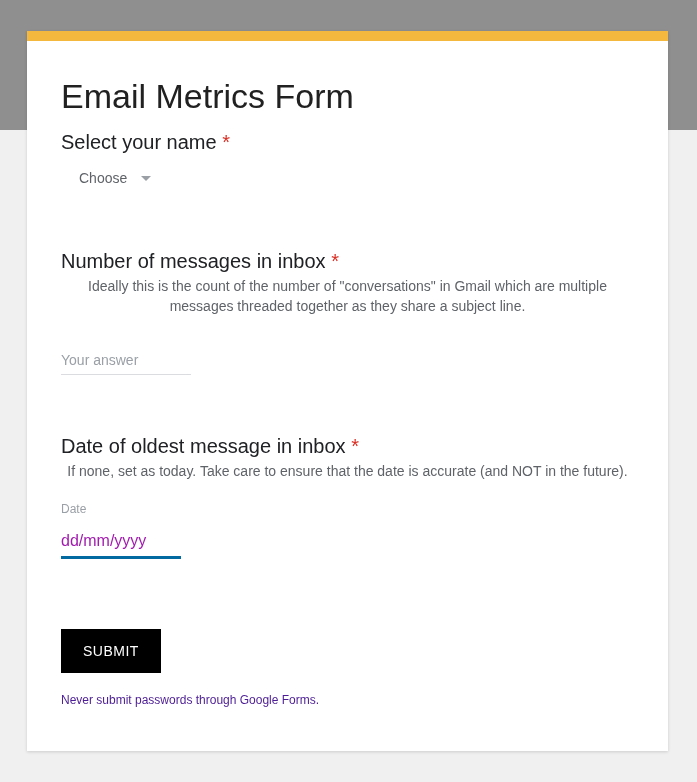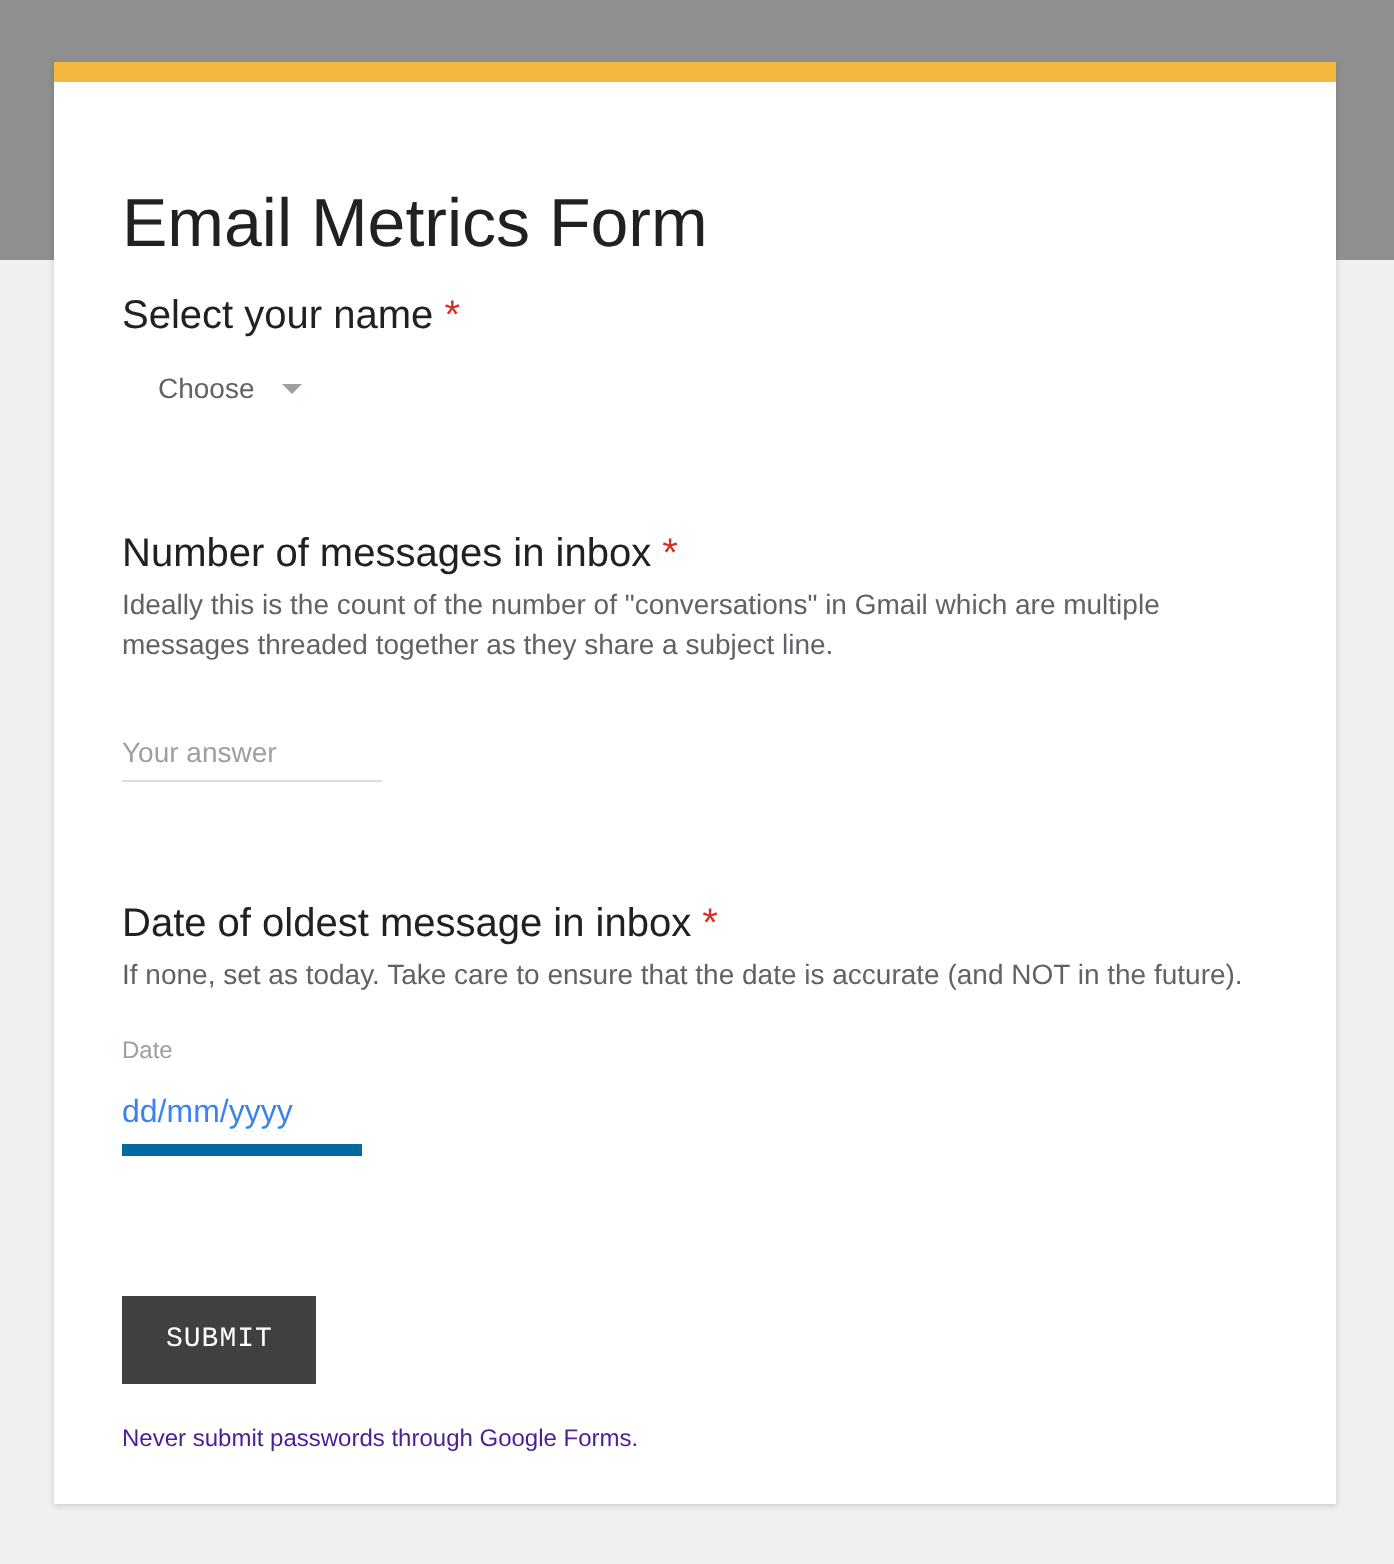--- a/index.html
+++ b/index.html
@@ -24,21 +24,20 @@
       border-top: 10px solid #f5b83f;
       box-shadow: 0 1px 3px rgba(0,0,0,0.15);
       padding: 36px 34px 26px 34px;
       min-height: 720px;
     }
     .form-title {
       font-size: 34px;
       font-weight: 400;
       color: #212121;
       margin-bottom: 14px;
-      margin-top: 16px;
     }
     .required-note {
       color: #d93025;
       font-size: 14px;
       margin-bottom: 44px;
     }
     .field-block {
       margin-bottom: 60px;
     }
     .field-label {
@@ -48,20 +47,21 @@
       margin-top: 15px;
     }
     .field-label .asterisk {
       color: #d93025;
     }
     .field-description {
       font-size: 14px;
       color: #5f6368;
       margin-top: 4px;
       line-height: 1.4;
+      text-align: center;
     }
     .select-wrap {
       margin-top: 12px;
       display: inline-flex;
       align-items: center;
       gap: 14px;
       padding: 4px 0px 4px 18px;
       cursor: pointer;
     }
     .select-value {
@@ -88,39 +88,39 @@
     }
     .text-input::placeholder { color: #9aa0a6; }
     .date-sublabel {
       font-size: 12px;
       color: #9aa0a6;
       margin-top: 20px;
     }
     .date-input {
       margin-top: 10px;
       border: none;
-      border-bottom: 6px solid #0369a1;
+      border-bottom: 3px solid #0369a1;
       padding: 6px 0;
       font-size: 16px;
-      color: #3b82f6;
+      color: #a21caf;
       outline: none;
       width: 120px;
       font-family: inherit;
     }
     .submit-btn {
-      background: #404040;
+      background: #000000;
       color: #fff;
       border: none;
       padding: 14px 22px;
       font-size: 14px;
       letter-spacing: 0.5px;
       cursor: pointer;
       font-weight: 500;
       margin-top: 10px;
-      font-family: Liberation Mono, monospace;
+      font-family: Liberation Sans, sans-serif;
     }
     .footer-note {
       font-size: 12px;
       color: #4c1d95;
       margin-top: 20px;
     }
   </style>
 </head>
 <body>
 

